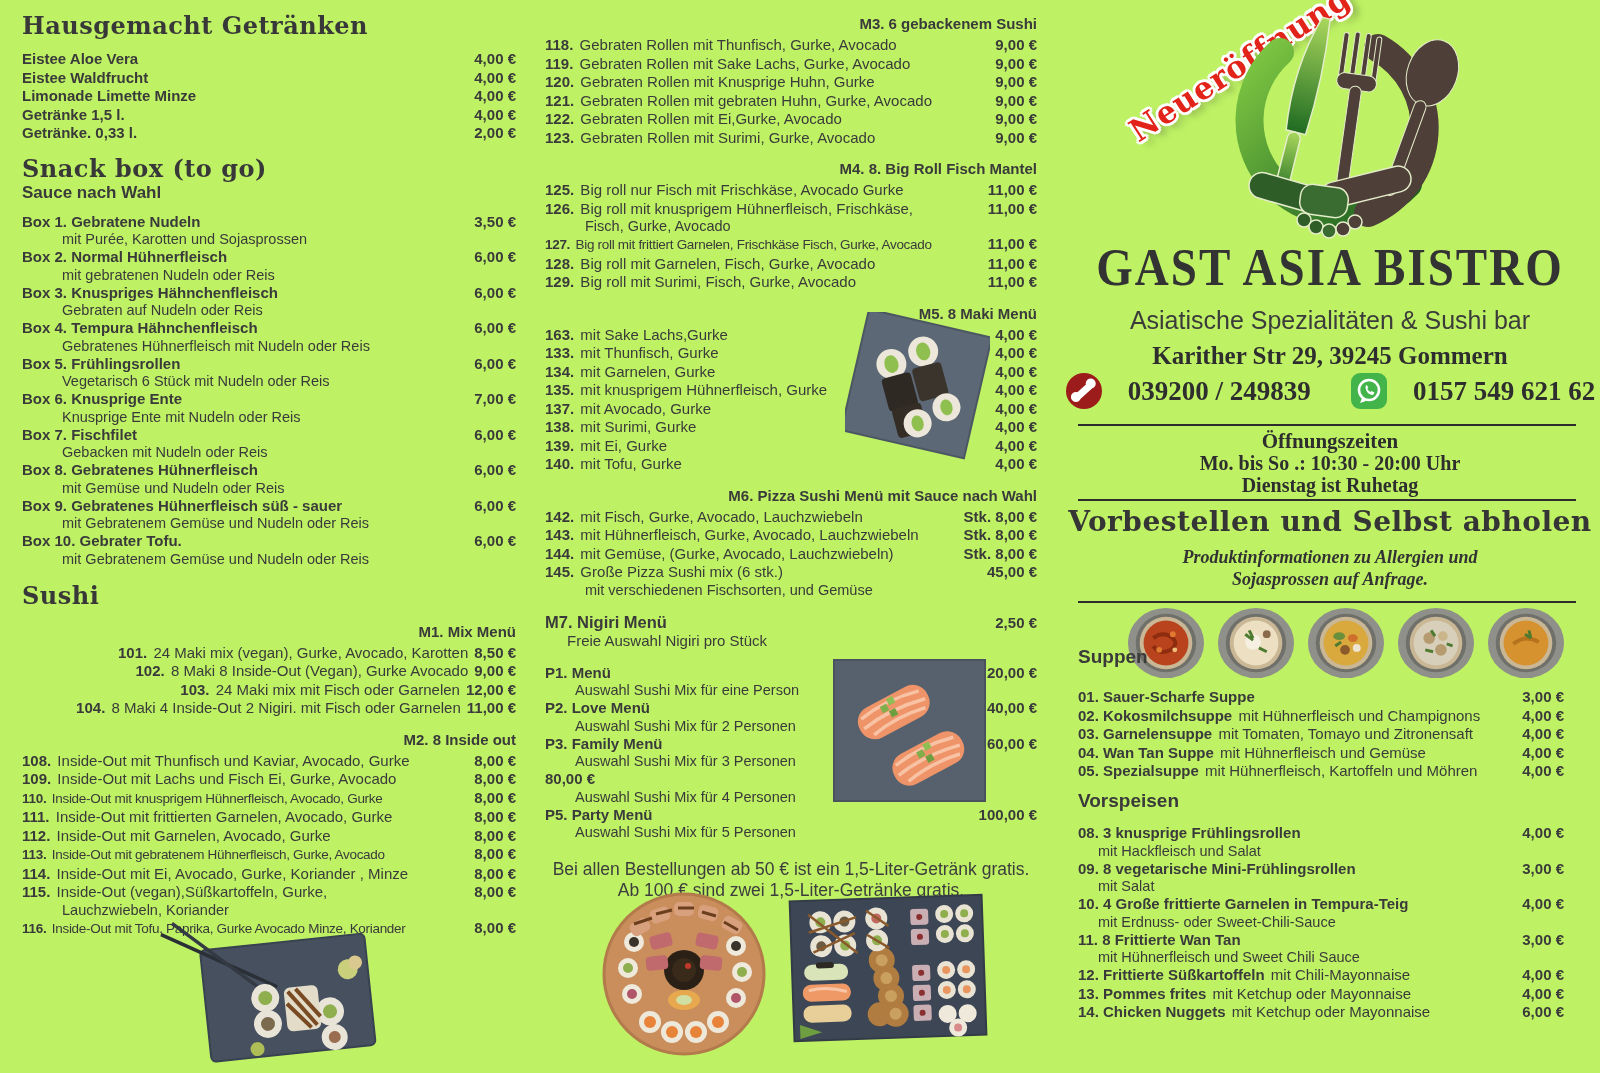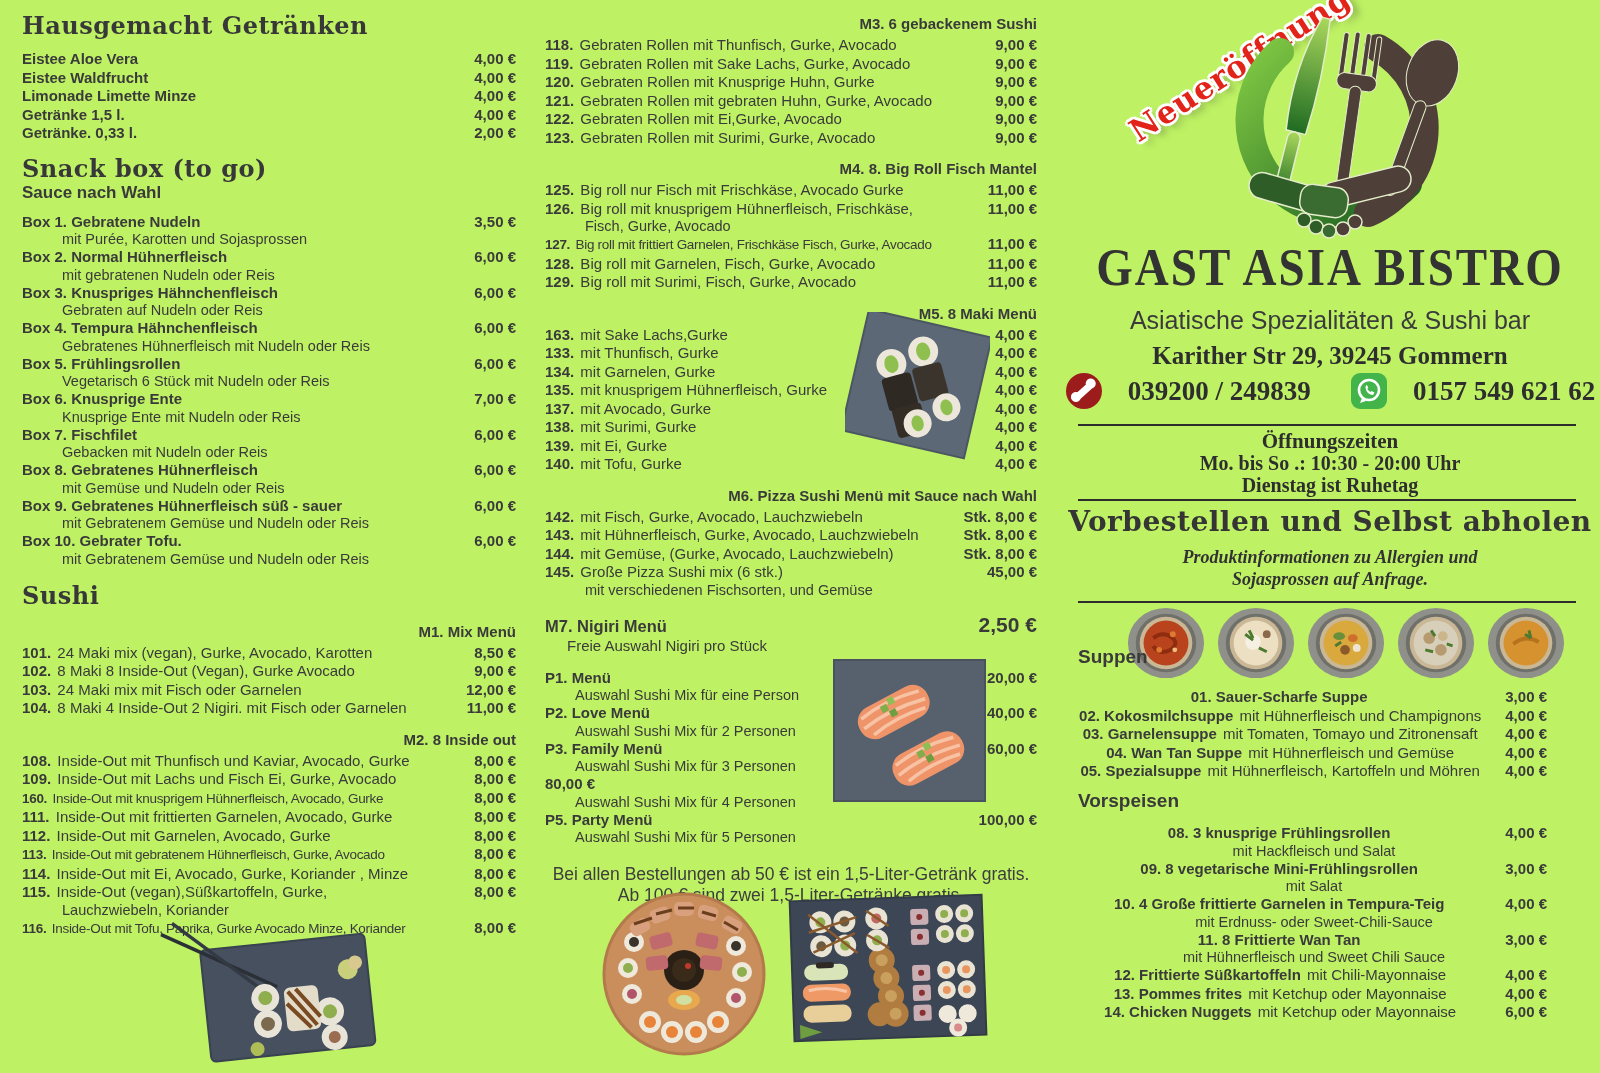--- a/index.html
+++ b/index.html
@@ -19,21 +19,21 @@
   .list{margin-top:10px;}
   .mi{font-size:15px;line-height:18.5px;}
   .mi .row{display:flex;align-items:baseline;}
   .mi .t{flex:1 1 auto;padding-right:6px;}
   .mi .t b{padding-right:2px;}
   .mi .p{font-weight:bold;white-space:nowrap;}
   .mi .d{margin-left:40px;line-height:17px;font-size:14.5px;}
   .mi.cond .t{font-size:13.5px;letter-spacing:-.3px;}
   .row2{display:flex;align-items:baseline;}
   .row2 .t{flex:1;font-weight:bold;font-size:16.5px;}
-  .row2 .p{font-weight:bold;white-space:nowrap;font-size:21px;}
+  .row2 .p{font-weight:bold;white-space:nowrap;font-size:15px;}
   .d-m7{margin-left:22px;font-size:15px;line-height:18px;}
   .pgroup .d{margin-left:30px;}
   .note{width:100%;text-align:center;font-size:17.5px;line-height:21px;color:#3d3d3d;}
   
   .rc{position:absolute;left:1060px;top:0;width:540px;height:1073px;}
   .rc .center{position:absolute;left:0;width:100%;text-align:center;}
   .biz-title{
     top:237px;font-family:"Liberation Serif",serif;font-weight:bold;font-size:47px;
     color:#333;letter-spacing:2px;transform:scaleY(1.12);transform-origin:top center;white-space:nowrap;
   }
@@ -41,21 +41,21 @@
   .biz-addr{top:342px;font-family:"Liberation Serif",serif;font-weight:bold;font-size:25px;color:#2e2e2e;}
   .phones{position:absolute;left:0;top:372px;width:100%;display:flex;justify-content:center;align-items:center;gap:25px;}
   .phone-num{font-family:"Liberation Serif",serif;font-weight:bold;font-size:27px;color:#2e2e2e;white-space:nowrap;}
   .hr{position:absolute;left:18px;width:498px;height:2px;background:#2d2d2d;}
   .hours-title{top:429px;font-family:"Liberation Serif",serif;font-weight:bold;font-size:21px;color:#2e2e2e;}
   .hours-line{font-family:"Liberation Serif",serif;font-weight:bold;font-size:20px;color:#2e2e2e;}
   .preorder{top:505px;font-family:"DejaVu Serif",serif;font-weight:bold;font-size:28px;color:#353535;letter-spacing:.5px;}
   .allergy{font-family:Liberation Serif, serif;font-weight:bold;font-style:italic;font-size:18px;color:#323232;}
   .bowls{position:absolute;left:66px;top:604px;display:flex;gap:10px;}
   .rc-label{position:absolute;left:18px;font-weight:bold;font-size:19px;}
-  .rc-list{position:absolute;left:1px;width:486px;text-align:center;}
+  .rc-list{position:absolute;left:18px;width:486px;}
   .rc-list .d{margin-left:20px;}
   .badge{
     position:absolute;left:52px;top:46px;transform:rotate(-33deg);
     font-family:"DejaVu Serif",serif;font-weight:bold;font-size:31px;color:#e2231a;
     text-shadow:-2px -2px 0 #fff,2px -2px 0 #fff,-2px 2px 0 #fff,2px 2px 0 #fff,
                 0 -3px 0 #fff,0 3px 0 #fff,-3px 0 0 #fff,3px 0 0 #fff,5px 7px 7px rgba(40,40,40,.35);
     letter-spacing:1px;white-space:nowrap;
   }
   .photo{position:absolute;}
 </style>
@@ -169,21 +169,21 @@
           <div class="row">
             <span class="t"><b>Box 10. Gebrater Tofu.</b></span>
             <span class="p">6,00 €</span>
           </div>
           <div class="d">mit Gebratenem Gemüse und Nudeln oder Reis</div>
         </div>
       </div>
 
     <div class="h-serif" style="margin-top:14px;">Sushi</div>
     <div class="gh">M1. Mix Menü</div>
-    <div class="list" style="margin-top:2px;">
+    <div class="list" style="margin-top:2px;text-align:right;">
         <div class="mi">
           <div class="row">
             <span class="t"><b>101.</b> 24 Maki mix (vegan), Gurke, Avocado, Karotten</span>
             <span class="p">8,50 €</span>
           </div>
         </div>
         <div class="mi">
           <div class="row">
             <span class="t"><b>102.</b> 8 Maki 8 Inside-Out (Vegan), Gurke Avocado</span>
             <span class="p">9,00 €</span>
@@ -211,21 +211,21 @@
           </div>
         </div>
         <div class="mi">
           <div class="row">
             <span class="t"><b>109.</b> Inside-Out mit Lachs und Fisch Ei, Gurke, Avocado</span>
             <span class="p">8,00 €</span>
           </div>
         </div>
         <div class="mi cond">
           <div class="row">
-            <span class="t"><b>160.</b> Inside-Out mit knusprigem Hühnerfleisch, Avocado, Gurke</span>
+            <span class="t"><b>110.</b> Inside-Out mit knusprigem Hühnerfleisch, Avocado, Gurke</span>
             <span class="p">8,00 €</span>
           </div>
         </div>
         <div class="mi">
           <div class="row">
             <span class="t"><b>111.</b> Inside-Out mit frittierten Garnelen, Avocado, Gurke</span>
             <span class="p">8,00 €</span>
           </div>
         </div>
         <div class="mi">

